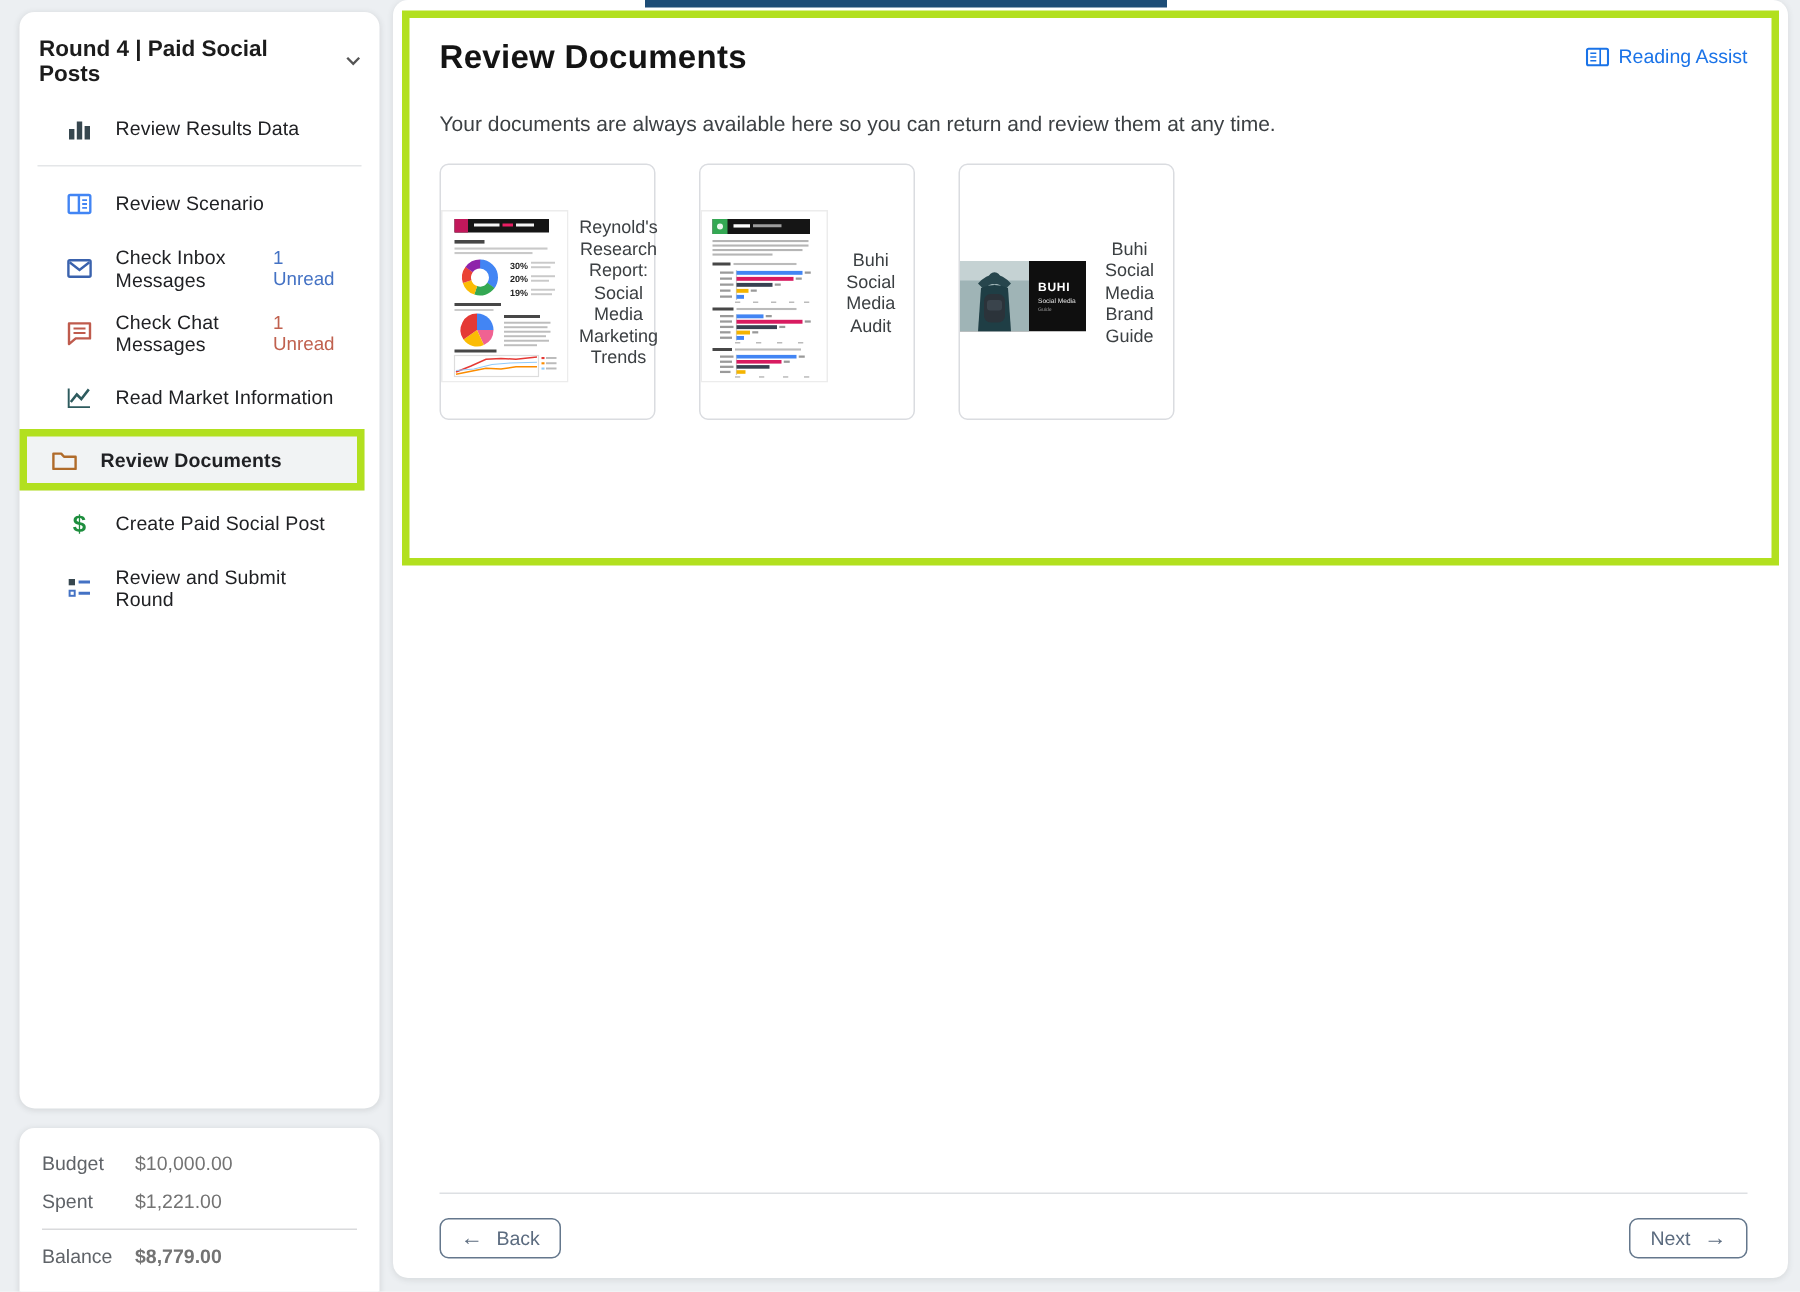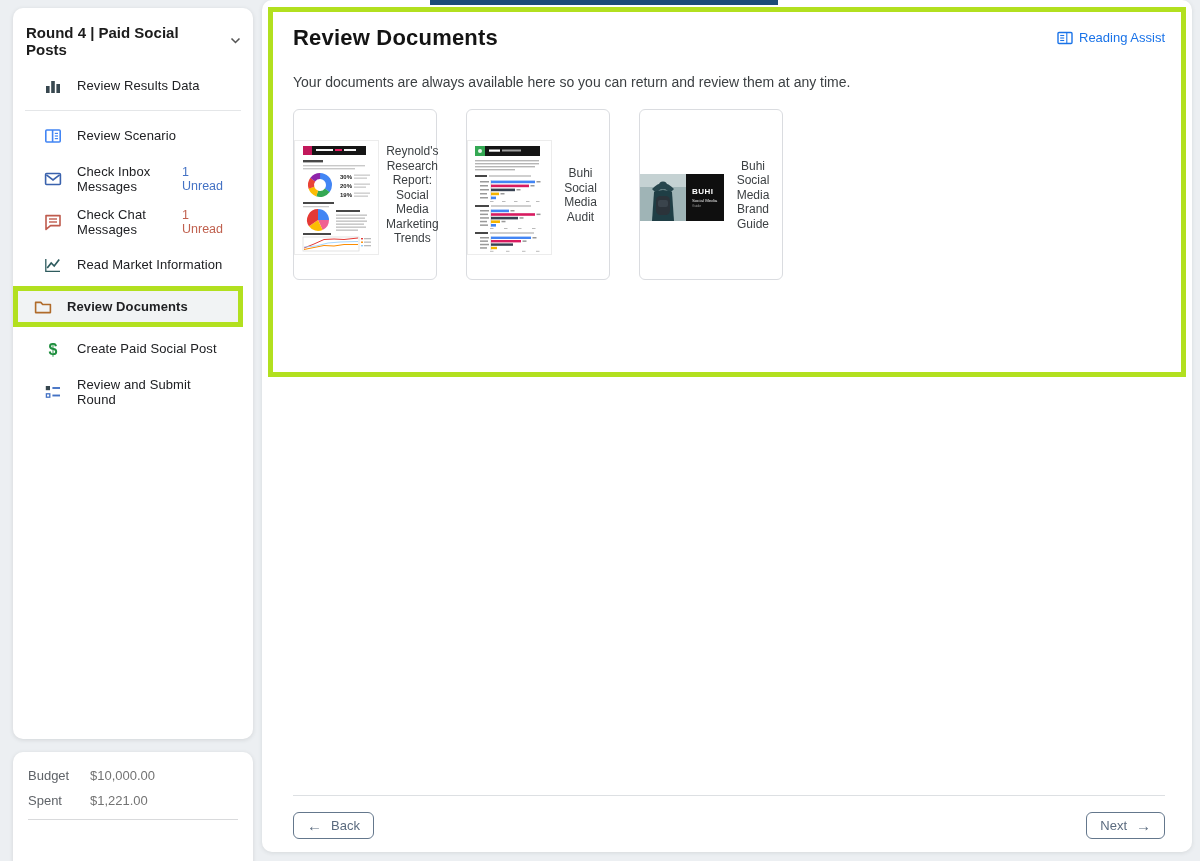--- a/index.html
+++ b/index.html
@@ -170,20 +170,24 @@
   <section class="budget">
     <div class="brow">
       <span class="blabel">Budget</span>
       <span class="bvalue">$10,000.00</span>
     </div>
     <div class="brow">
       <span class="blabel">Spent</span>
       <span class="bvalue">$1,221.00</span>
     </div>
     <hr class="bdiv">
+    <div class="brow balance">
+      <span class="blabel">Balance</span>
+      <span class="bvalue">$8,779.00</span>
+    </div>
   </section>
 
   <main class="main">
     <div class="green-outline"></div>
 
     <div class="main-inner">
       <div class="main-head">
         <h1 class="page-title">Review Documents</h1>
         <span class="reading-assist">
           <svg width="16" height="16" viewBox="0 0 16 16">

